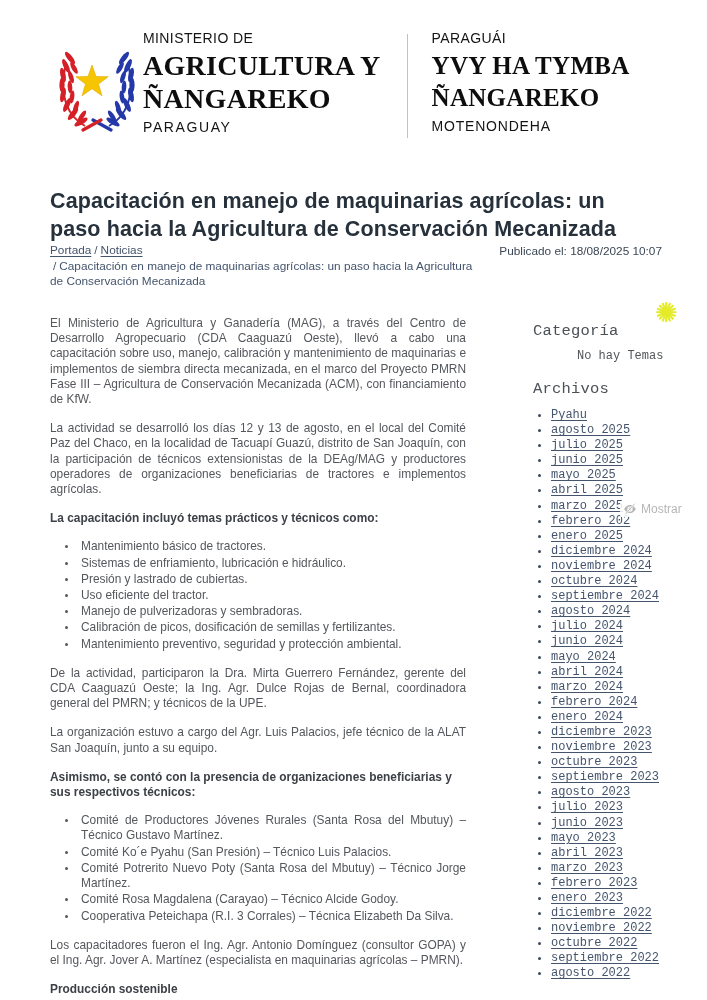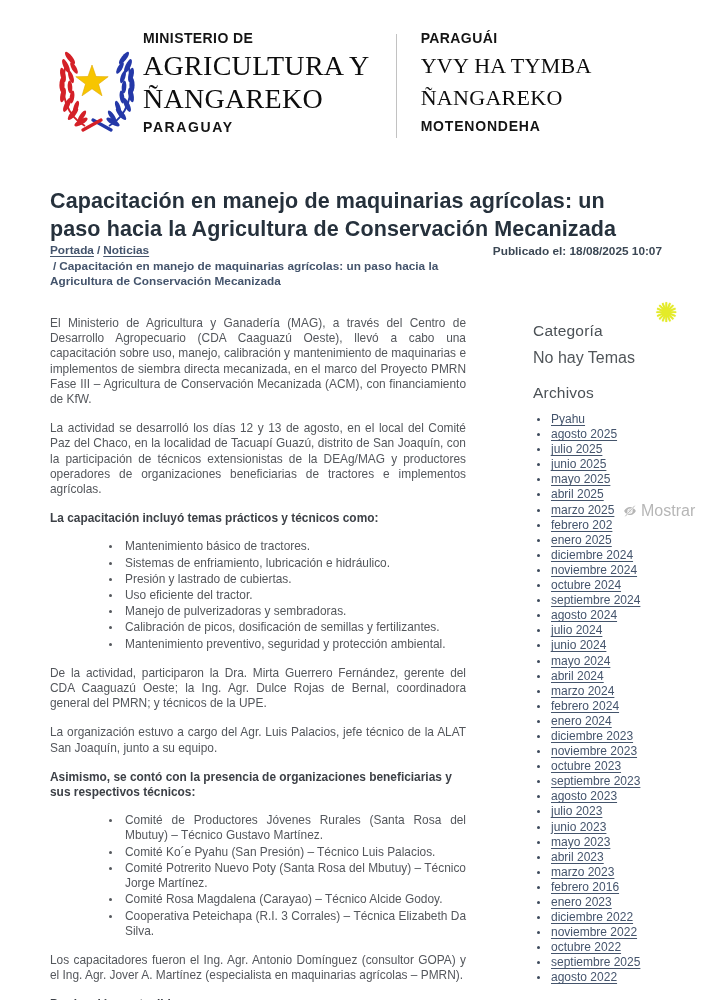--- a/index.html
+++ b/index.html
@@ -2,58 +2,58 @@
 <html><head>
 <meta charset="utf-8">
 <style>
   * { margin:0; padding:0; box-sizing:border-box; }
   html,body { width:707px; height:1000px; background:#ffffff; font-family:"Liberation Sans", sans-serif; position:relative; overflow:hidden; }
 
   
   .header { position:absolute; left:55px; top:30px; display:flex; align-items:flex-start; }
   .crest { width:84px; height:90px; margin-top:12px; }
   .logo-left { margin-left:4px; }
-  .logo-small { font-size:14px; font-weight:bold; color:#141414; letter-spacing:.4px; }
-  .logo-serif { font-family:"Liberation Serif", serif; font-weight:normal; font-size:28px; line-height:33px; color:#0d0d0d; letter-spacing:.3px; }
+  .logo-small { font-size:14px; font-weight:normal; color:#141414; letter-spacing:.4px; }
+  .logo-serif { font-family:"Liberation Serif", serif; font-weight:bold; font-size:28px; line-height:33px; color:#0d0d0d; letter-spacing:.3px; }
   .logo-left .logo-small.top { margin-bottom:3px; }
   .logo-left .logo-small.bottom { margin-top:4px; letter-spacing:1.6px; }
   .logo-divider { width:1px; height:104px; background:#c2c2c2; margin:4px 24px 0 26px; }
-  .logo-right .logo-serif { font-size:22px; line-height:32px; }
+  .logo-right .logo-serif { font-size:25px; line-height:32px; }
   .logo-right .logo-small.top { margin-bottom:4px; }
   .logo-right .logo-small.bottom { margin-top:4px; letter-spacing:.8px; }
 
   
   .page-title { position:absolute; left:50px; top:188px; width:585px; font-size:21.5px; font-weight:bold; color:#26313c; line-height:27.5px; letter-spacing:.1px; }
-  .meta { position:absolute; left:50px; top:243px; width:612px; font-size:11.8px; color:#44546c;font-weight:bold; }
+  .meta { position:absolute; left:50px; top:243px; width:612px; font-size:11.8px; color:#44546c; }
   .breadcrumb { width:430px; line-height:15.5px; }
   .breadcrumb a { color:#44546c; text-decoration:underline; text-underline-offset:2px; cursor:pointer; }
   .bc-sep { margin:0 3px; }
   .published { position:absolute; right:0; top:1px; color:#3b4754; white-space:nowrap; }
 
   
   .content { position:absolute; left:50px; top:316px; width:416px; font-size:11.9px; line-height:15.2px; color:#54575c; text-align:justify; }
   .content p { margin-bottom:14px; }
   .content p.subhead { font-weight:bold; color:#3d4147; margin-bottom:13px; text-align:left;margin-top:14px; }
   .content ul { margin:0 0 14px 0; padding-left:28px; list-style:disc; }
-  .content li { padding-left:3px; margin-bottom:1px;margin-left:44px; }
+  .content li { padding-left:3px; margin-bottom:1px; }
   .content li::marker { color:#54575c; font-size:10px; }
 
   
-  .sidebar { position:absolute; left:533px; top:322px; width:168px; }
+  .sidebar { position:absolute; left:533px; top:322px; width:168px;font-family:Liberation Mono, monospace; }
   .sidebar h3 { font-size:15.5px; font-weight:normal; color:#4b5156; letter-spacing:.2px; }
   .sidebar .cat-title { margin-bottom:9px; }
-  .sidebar .cat-empty { font-size:16px; color:#51565a; margin-bottom:17px; }
+  .sidebar .cat-empty { font-size:12px; color:#51565a; margin-bottom:17px;margin-left:44px; }
   .sidebar .arch-title { margin-bottom:10px; }
   .sidebar ul { list-style:disc; padding-left:17px; }
   .sidebar li { font-size:12px; line-height:15.1px; padding-left:1px; }
   .sidebar li::marker { color:#3d4a5c; font-size:10px; }
   .sidebar li a { color:#44546c; text-decoration:underline; text-underline-offset:2px; cursor:pointer; }
 
   
-  .mostrar { position:absolute; left:620px; top:501px; display:flex; align-items:center; gap:4px; font-size:16px; color:#b6b6b6; background:rgba(255,255,255,.85); padding:1px 3px; cursor:pointer; }
+  .mostrar { position:absolute; left:620px; top:501px; display:flex; align-items:center; gap:4px; font-size:12px; color:#b6b6b6; background:rgba(255,255,255,.85); padding:1px 3px; cursor:pointer; }
   .asterisk { position:absolute; left:655px; top:300px; font-size:27px; line-height:27px; color:#e4eb28; cursor:pointer; text-shadow:0 0 1px #dfe61e; }
 </style>
 </head>
 <body>
 
 <header class="header">
   <svg class="crest" viewBox="0 0 84 90" aria-hidden="true">
     <g fill="none" stroke="#d42027" stroke-width="2">
       <path d="M30,84 C12,74 4,52 10,26"></path>
     </g>
@@ -184,26 +184,26 @@
       <li><a>diciembre 2023</a></li>
       <li><a>noviembre 2023</a></li>
       <li><a>octubre 2023</a></li>
       <li><a>septiembre 2023</a></li>
       <li><a>agosto 2023</a></li>
       <li><a>julio 2023</a></li>
       <li><a>junio 2023</a></li>
       <li><a>mayo 2023</a></li>
       <li><a>abril 2023</a></li>
       <li><a>marzo 2023</a></li>
-      <li><a>febrero 2016</a></li>
+      <li><a>febrero 2023</a></li>
       <li><a>enero 2023</a></li>
       <li><a>diciembre 2022</a></li>
       <li><a>noviembre 2022</a></li>
       <li><a>octubre 2022</a></li>
-      <li><a>septiembre 2025</a></li>
+      <li><a>septiembre 2022</a></li>
       <li><a>agosto 2022</a></li>
     </ul>
 </aside>
 
 <div class="mostrar">
   <span style="display:inline-flex;">
     <svg width="14" height="14" viewBox="0 0 24 24">
       <path d="M12 5c-5 0-9 4.5-10 7 1 2.5 5 7 10 7s9-4.5 10-7c-1-2.5-5-7-10-7zm0 11.5A4.5 4.5 0 1 1 12 7.5a4.5 4.5 0 0 1 0 9z" fill="#b6b6b6"></path>
       <circle cx="12" cy="12" r="2.4" fill="#b6b6b6"></circle>
       <line x1="4" y1="21" x2="20" y2="3" stroke="#ffffff" stroke-width="3"></line>

